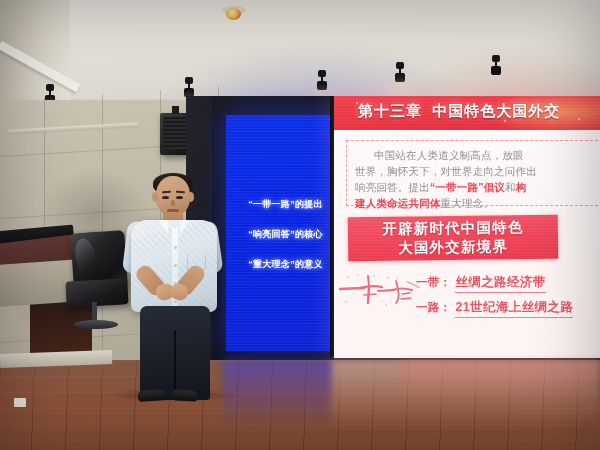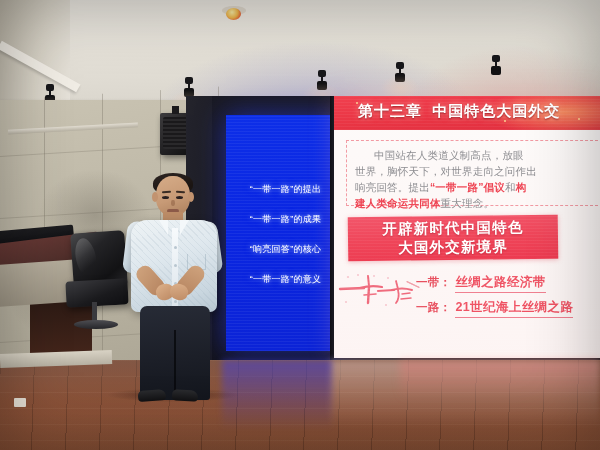--- a/index.html
+++ b/index.html
@@ -67,21 +67,21 @@
 
   
   .blue-panel{position:absolute;left:14px;top:19px;width:119px;height:234px;
     background:linear-gradient(175deg,#0d2fe8 0%,#0a26e2 45%,#0b23d6 100%);
     box-shadow:0 0 26px rgba(40,60,255,.55);overflow:hidden;
     display:flex;flex-direction:column;justify-content:center;gap:17px;padding-top:2px;}
   .blue-panel:after{content:"";position:absolute;inset:0;
     background:repeating-linear-gradient(0deg,rgba(255,255,255,.055) 0 1px,transparent 1px 3px);}
   .bp-item{color:#fff;font-size:9px;text-align:center;letter-spacing:.3px;
     text-shadow:0 0 4px rgba(180,200,255,.85),0 0 9px rgba(120,150,255,.55);
-    font-weight:400;position:relative;z-index:2;}
+    font-weight:700;position:relative;z-index:2;}
 
   
   .slide{position:absolute;left:122px;top:0;width:266px;height:262px;overflow:hidden;
     background:linear-gradient(185deg,#fdfbfa 0%,#fdf7f6 55%,#fdf4f3 100%);
     box-shadow:0 0 24px rgba(255,170,170,.25);}
   .slide:after{content:"";position:absolute;inset:0;pointer-events:none;
     background:repeating-linear-gradient(0deg,rgba(255,255,255,.05) 0 1px,transparent 1px 3px);}
 
   
   .banner{position:absolute;left:0;top:0;width:266px;height:34px;
@@ -288,23 +288,22 @@
     <div class="bracket"></div>
       <div class="mesh"></div>
     </div>
 
   <div class="pillar"></div>
 
   <div class="ledwall">
 
     <div class="blue-panel">
       <div class="bp-item">“一带一路”的提出</div>
-      <div class="bp-item">“一带一路”的成果</div>
       <div class="bp-item">“响亮回答”的核心</div>
-      <div class="bp-item">“一带一路”的意义</div>
+      <div class="bp-item">“重大理念”的意义</div>
     </div>
 
     <div class="slide">
 
       <div class="banner">
         <div class="bglow"></div>
         <div class="spark" style="left:22px;top:6px;width:2px;height:2px;"></div>
         <div class="spark" style="left:60px;top:20px;width:2px;height:2px;"></div>
         <div class="spark" style="left:118px;top:9px;width:2px;height:2px;"></div>
         <div class="spark" style="left:170px;top:24px;width:2px;height:2px;"></div>

